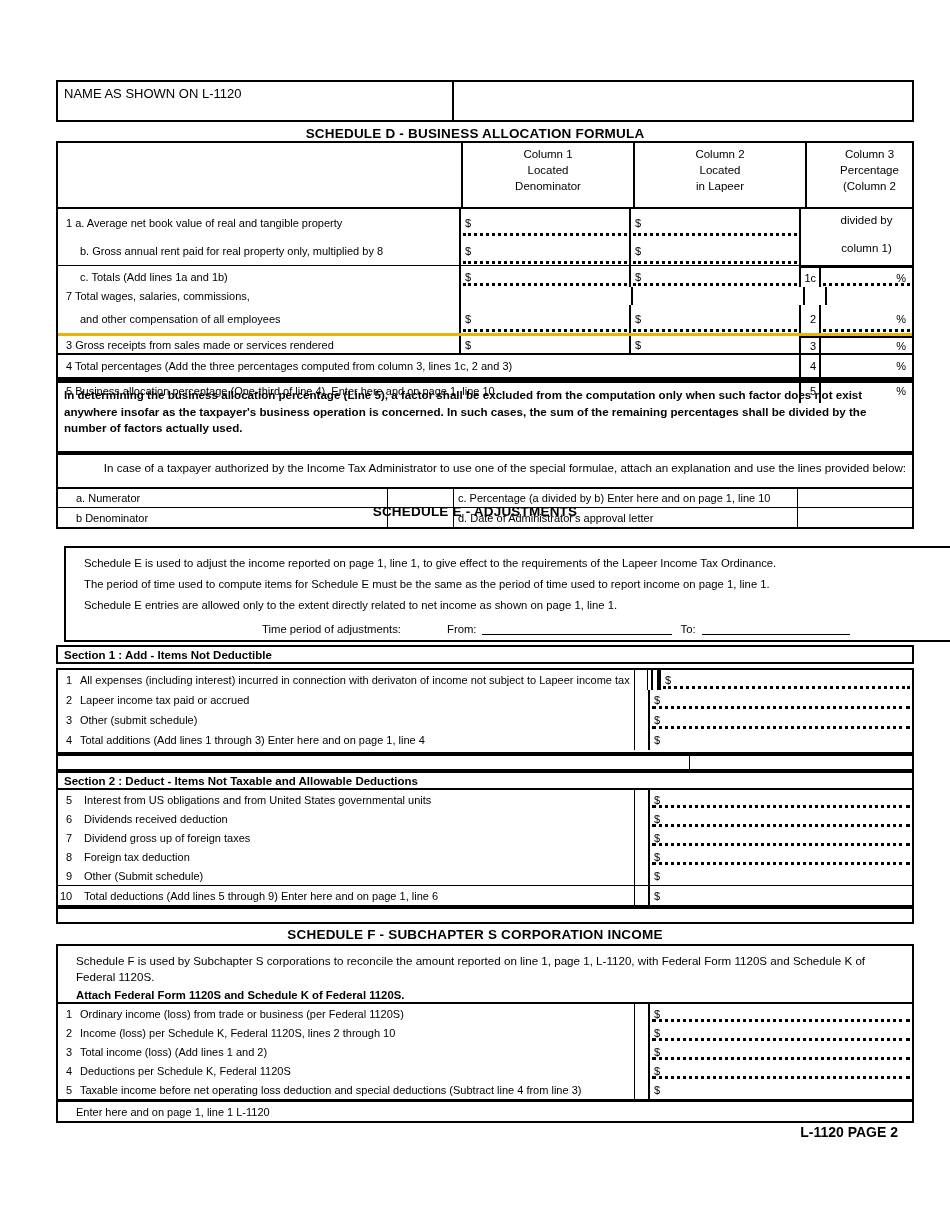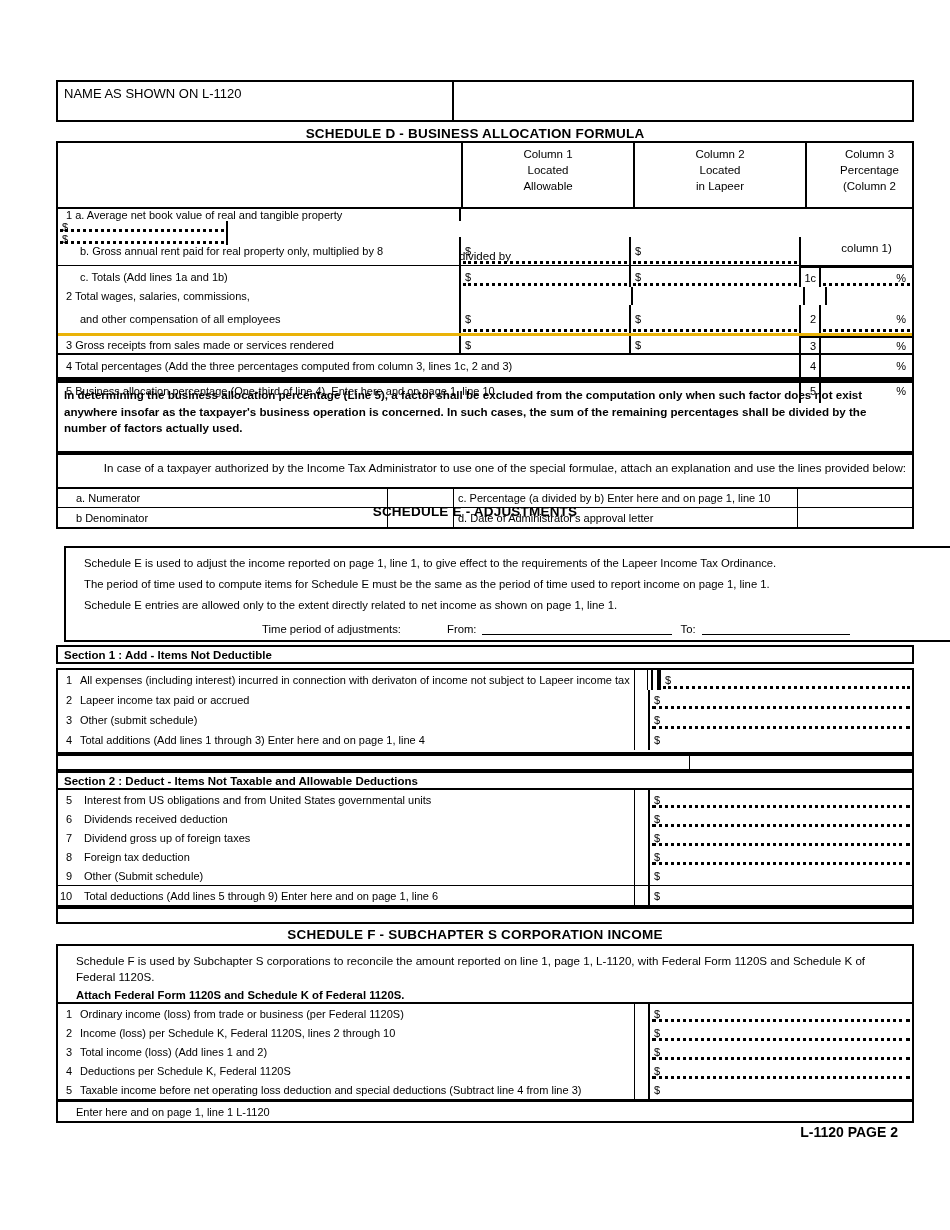--- a/index.html
+++ b/index.html
@@ -62,36 +62,36 @@
 
   <div class="schtitle" style="top:126px;left:0;">SCHEDULE D - BUSINESS ALLOCATION FORMULA</div>
 
   <div id="schd" class="blk">
 
     <div class="row hdrow hline">
       <div class="desc vdiv"></div>
       <div class="col1 vdiv colhdr">
         <div>Column 1</div>
         <div>Located</div>
-        <div>Allowable</div>
+        <div>Denominator</div>
       </div>
       <div class="col2 vdiv colhdr">
         <div>Column 2</div>
         <div>Located</div>
         <div>in Lapeer</div>
       </div>
       <div class="numc"></div>
       <div class="col3 colhdr">
         <div>Column 3</div>
         <div>Percentage</div>
         <div>(Column 2</div>
       </div>
     </div>
 
-    <div class="row" style="height:28px;flex-direction:column;">
+    <div class="row" style="height:28px;">
       <div class="cell desc vdiv dlbl">1 a. Average net book value of real and tangible property</div>
       <div class="cell col1 vdiv money">
         <span>$</span>
           <i class="dotline"></i>
       </div>
       <div class="cell col2 vdiv money">
         <span>$</span>
           <i class="dotline"></i>
       </div>
       <div class="numc"></div>
@@ -127,21 +127,21 @@
           <i class="dotline"></i>
       </div>
       <div class="cell numc rgt vdiv lineno" style="border-top:2px solid #000;">1c</div>
       <div class="cell col3 rgt money" style="border-top:2px solid #000;padding-right:6px;">
         <span>%</span>
           <i class="dotline"></i>
       </div>
     </div>
 
     <div class="row" style="height:18px;">
-      <div class="cell desc vdiv dlbl">2 Total wages, salaries, commissions,</div>
+      <div class="cell desc vdiv dlbl">7 Total wages, salaries, commissions,</div>
       <div class="col1 vdiv"></div>
       <div class="col2 vdiv"></div>
       <div class="numc vdiv"></div>
       <div class="col3"></div>
     </div>
 
     <div class="row" style="height:28px;">
       <div class="cell desc vdiv dlbl" style="padding-left:22px;">and other compensation of all employees</div>
       <div class="cell col1 vdiv money">
         <span>$</span>

